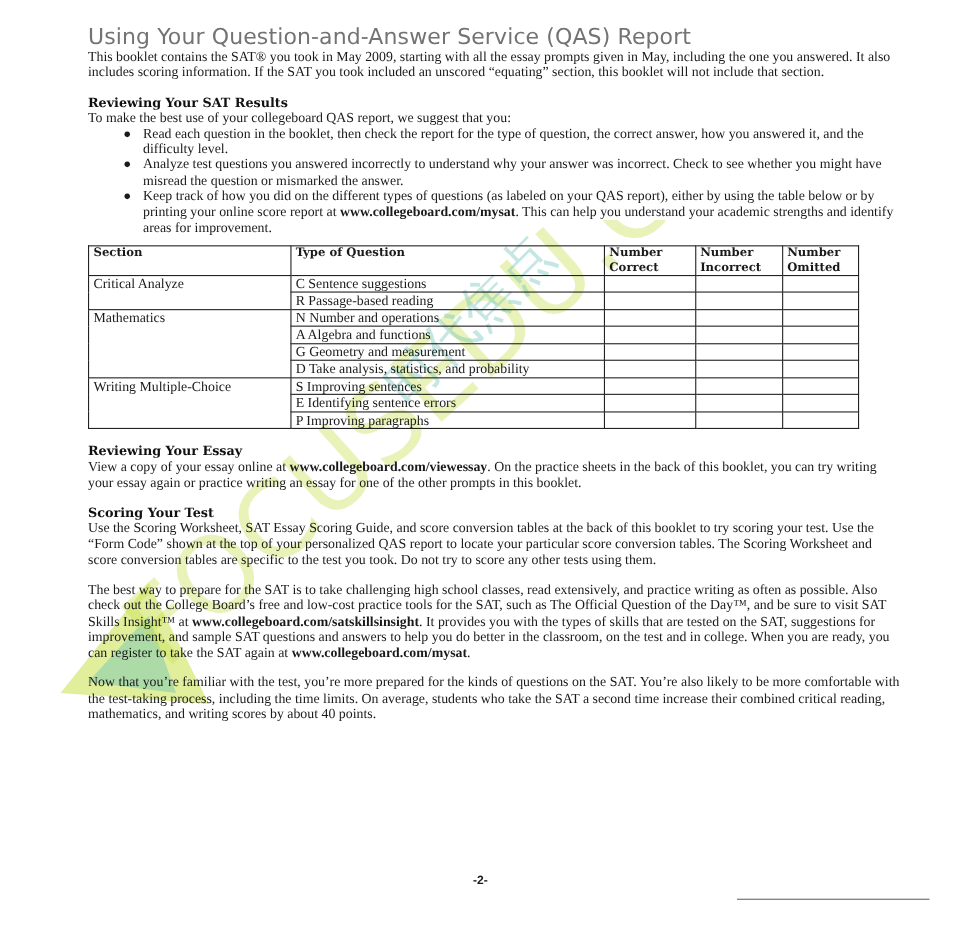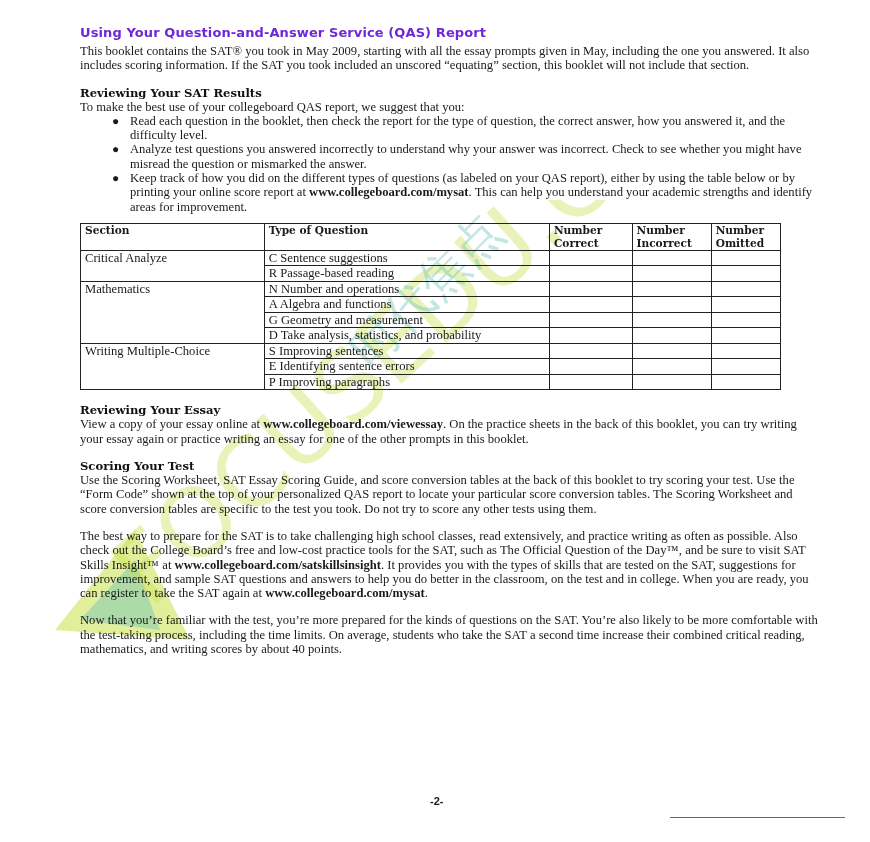--- a/index.html
+++ b/index.html
@@ -1,18 +1,18 @@
 <!DOCTYPE html>
 <html><head>
 <meta charset="utf-8">
 <style>
   html, body { margin: 0; padding: 0; background: #ffffff; }
   body { width: 870px; height: 842px; position: relative; overflow: hidden; font-family: "Liberation Serif", "DejaVu Serif", serif; color: #1a1a1a; }
   .page { position: absolute; left: 80px; top: 22px; width: 740px; }
-  h1 { font-family: "DejaVu Sans", "Liberation Sans", sans-serif; font-weight: bold; font-size: 13px; margin: 0; line-height: 22px; letter-spacing: 0.1px; color: #6d28d9; }
+  h1 { font-family: "DejaVu Sans", "Liberation Sans", sans-serif; font-weight: normal; font-size: 20px; margin: 0; line-height: 22px; letter-spacing: 0.1px; color: #737373; }
   p { margin: 0; font-size: 12.6px; line-height: 14.3px; }
   h2 { font-family: "DejaVu Serif", "Liberation Serif", serif; font-weight: bold; font-size: 11.6px; margin: 0; line-height: 14px; color: #111; }
   .sec { margin-top: 13px; }
   ul { margin: 0; padding-left: 50px; list-style: none; }
   ul li { position: relative; font-size: 12.6px; line-height: 14.3px; }
   ul li .bullet { position: absolute; left: -18px; top: 0; font-size: 12px; }
   b.url { font-weight: bold; }
   table { border-collapse: collapse; margin-top: 9px; width: 701px; font-size: 12.6px; }
   th, td { border: 1px solid #222; padding: 0 4px; line-height: 14.5px; vertical-align: top; text-align: left; height: 14.5px; margin-top: 20px; }
   th { font-family: "DejaVu Serif", "Liberation Serif", serif; font-size: 10.6px; font-weight: bold; line-height: 13px; }

